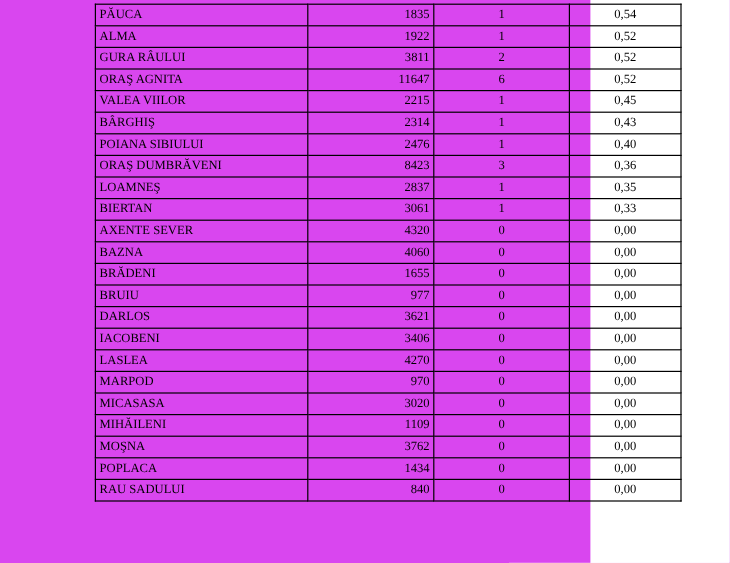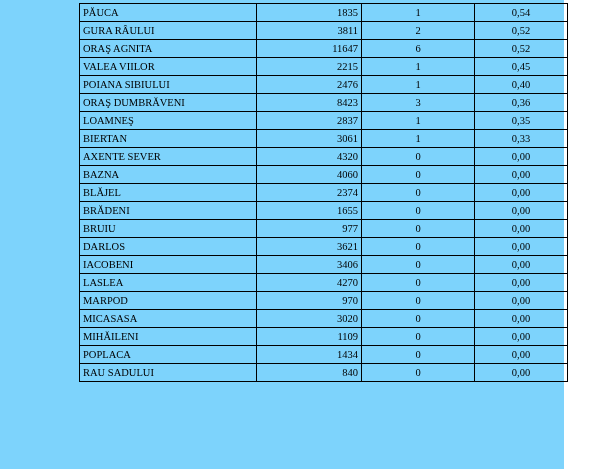--- a/index.html
+++ b/index.html
@@ -8,23 +8,23 @@
     background: #ffffff;
   }
   body {
     width: 608px;
     height: 469px;
     overflow: hidden;
     font-family: "Liberation Serif", serif;
   }
   #page {
     position: relative;
-    width: 564px;
+    width: 492px;
     height: 469px;
-    background: #7dd3fc;
+    background: #d946ef;
   }
   #table-wrap {
     position: absolute;
     left: 79px;
     top: 3px;
     width: 464px;
   }
   table.data {
     border-collapse: collapse;
     width: 464px;
@@ -52,36 +52,48 @@
   <div id="table-wrap">
     <table class="data">
       <tbody>
           <tr>
             <td class="c-name">PĂUCA</td>
             <td class="c-pop">1835</td>
             <td class="c-count">1</td>
             <td class="c-rate">0,54</td>
           </tr>
           <tr>
+            <td class="c-name">ALMA</td>
+            <td class="c-pop">1922</td>
+            <td class="c-count">1</td>
+            <td class="c-rate">0,52</td>
+          </tr>
+          <tr>
             <td class="c-name">GURA RÂULUI</td>
             <td class="c-pop">3811</td>
             <td class="c-count">2</td>
             <td class="c-rate">0,52</td>
           </tr>
           <tr>
             <td class="c-name">ORAŞ AGNITA</td>
             <td class="c-pop">11647</td>
             <td class="c-count">6</td>
             <td class="c-rate">0,52</td>
           </tr>
           <tr>
             <td class="c-name">VALEA VIILOR</td>
             <td class="c-pop">2215</td>
             <td class="c-count">1</td>
             <td class="c-rate">0,45</td>
+          </tr>
+          <tr>
+            <td class="c-name">BÂRGHIŞ</td>
+            <td class="c-pop">2314</td>
+            <td class="c-count">1</td>
+            <td class="c-rate">0,43</td>
           </tr>
           <tr>
             <td class="c-name">POIANA SIBIULUI</td>
             <td class="c-pop">2476</td>
             <td class="c-count">1</td>
             <td class="c-rate">0,40</td>
           </tr>
           <tr>
             <td class="c-name">ORAŞ DUMBRĂVENI</td>
             <td class="c-pop">8423</td>
@@ -102,26 +114,20 @@
           </tr>
           <tr>
             <td class="c-name">AXENTE SEVER</td>
             <td class="c-pop">4320</td>
             <td class="c-count">0</td>
             <td class="c-rate">0,00</td>
           </tr>
           <tr>
             <td class="c-name">BAZNA</td>
             <td class="c-pop">4060</td>
-            <td class="c-count">0</td>
-            <td class="c-rate">0,00</td>
-          </tr>
-          <tr>
-            <td class="c-name">BLĂJEL</td>
-            <td class="c-pop">2374</td>
             <td class="c-count">0</td>
             <td class="c-rate">0,00</td>
           </tr>
           <tr>
             <td class="c-name">BRĂDENI</td>
             <td class="c-pop">1655</td>
             <td class="c-count">0</td>
             <td class="c-rate">0,00</td>
           </tr>
           <tr>
@@ -160,20 +166,26 @@
             <td class="c-count">0</td>
             <td class="c-rate">0,00</td>
           </tr>
           <tr>
             <td class="c-name">MIHĂILENI</td>
             <td class="c-pop">1109</td>
             <td class="c-count">0</td>
             <td class="c-rate">0,00</td>
           </tr>
           <tr>
+            <td class="c-name">MOŞNA</td>
+            <td class="c-pop">3762</td>
+            <td class="c-count">0</td>
+            <td class="c-rate">0,00</td>
+          </tr>
+          <tr>
             <td class="c-name">POPLACA</td>
             <td class="c-pop">1434</td>
             <td class="c-count">0</td>
             <td class="c-rate">0,00</td>
           </tr>
           <tr>
             <td class="c-name">RAU SADULUI</td>
             <td class="c-pop">840</td>
             <td class="c-count">0</td>
             <td class="c-rate">0,00</td>

